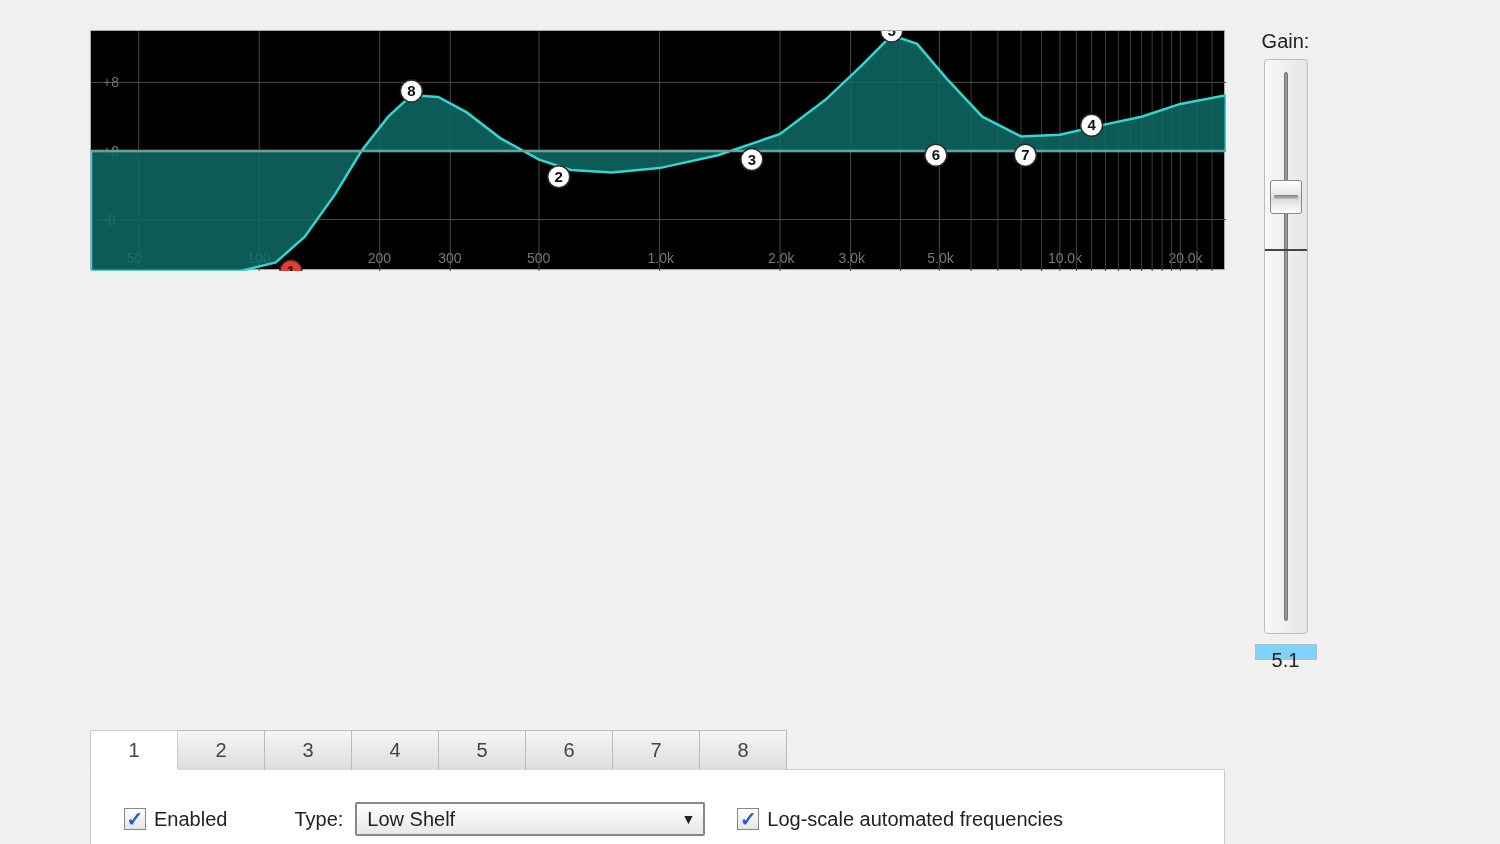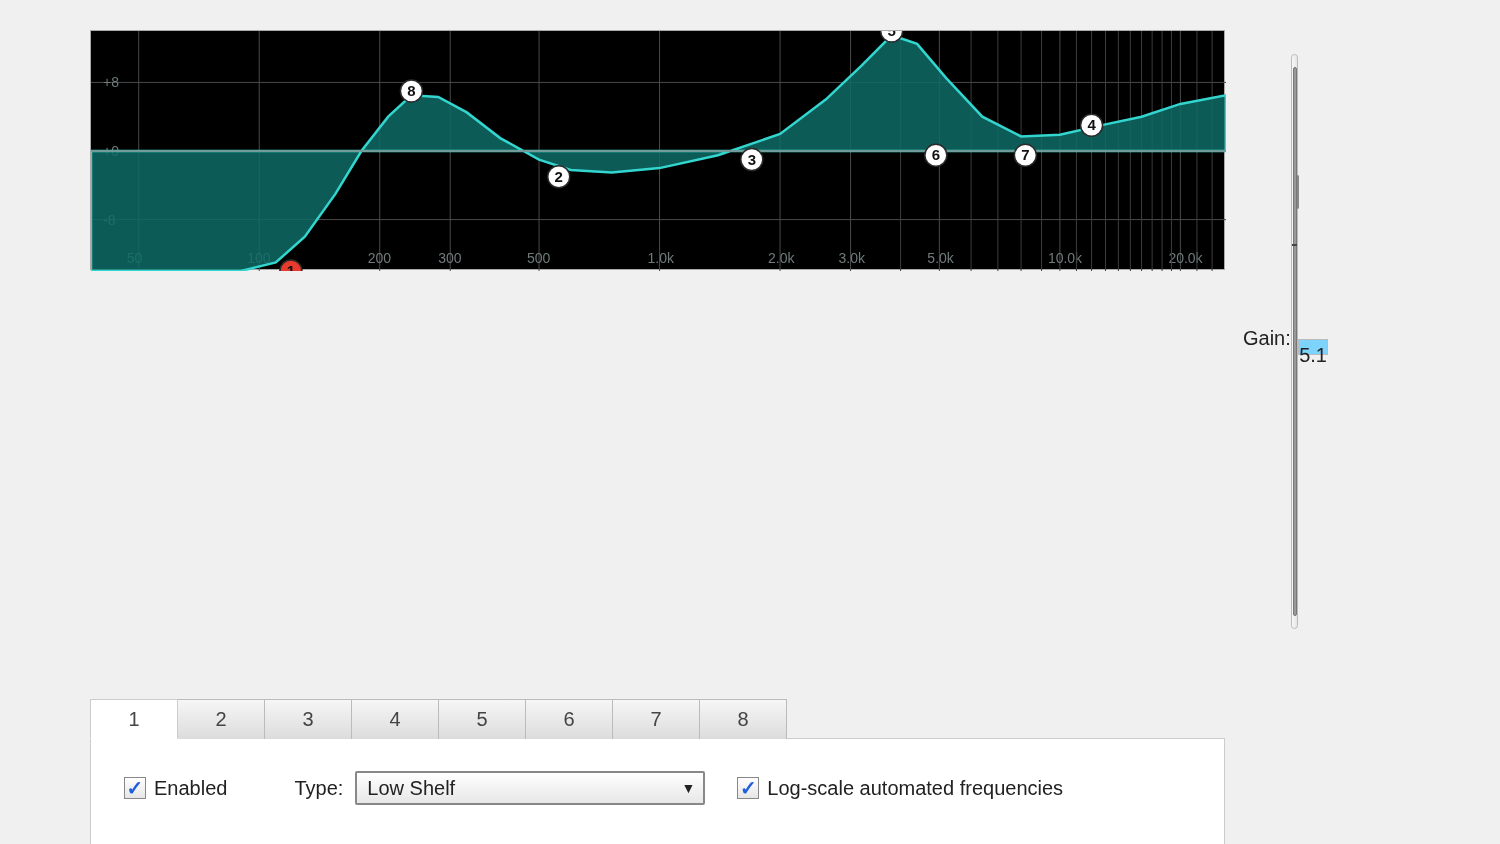--- a/index.html
+++ b/index.html
@@ -30,23 +30,22 @@
     border: 1px solid #aaa;
     position: relative;
   }
   .graph svg {
     position: absolute;
     left: 0; top: 0;
   }
   .gain-col {
     width: 85px;
     display: flex;
-    flex-direction: row;
-    align-items: center;
-    margin-top: 24px;
+    flex-direction: column;
+    align-items: center;
   }
   .gain-label { margin-bottom: 6px; }
   .vslider-track {
     width: 44px;
     height: 575px;
     border: 1px solid #bbb;
     background: linear-gradient(to right, #f8f8f8 0%, #e6e6e6 100%);
     position: relative;
     border-radius: 4px;
   }

